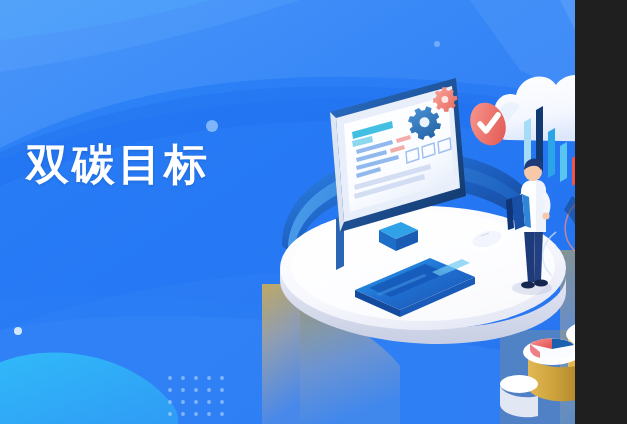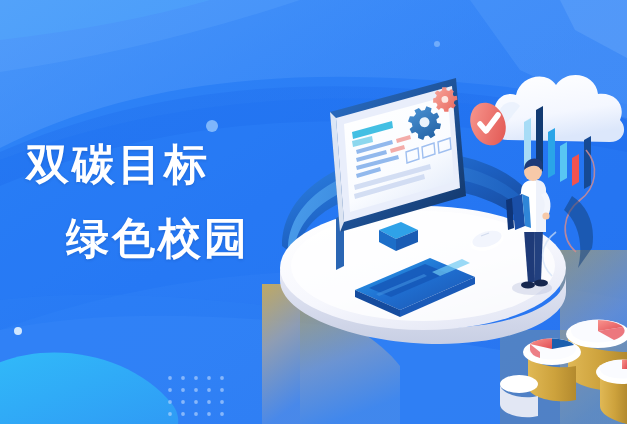--- a/index.html
+++ b/index.html
@@ -1,19 +1,19 @@
 <!DOCTYPE html>
 <html><head>
 <meta charset="utf-8">
 <style>
   html,body{margin:0;padding:0;background:#1f1f1f;}
   *{box-sizing:border-box;}
   #banner{
     position:relative;
-    width:627px;height:424px;
+    width:575px;height:424px;
     overflow:hidden;
     font-family:"Liberation Sans","DejaVu Sans",sans-serif;
     background:#7f1d1d;
   }
   .layer{position:absolute;inset:0;}
   .svg-full{position:absolute;left:0;top:0;width:627px;height:424px;display:block;}
 
   
   #headline{
     position:absolute;left:0;top:140px;width:300px;height:160px;
@@ -387,16 +387,15 @@
                  C 522 400, 500 394, 500 384 Z" fill="#e2e7f4"></path>
         <ellipse cx="519" cy="384" rx="19" ry="9" fill="#ffffff"></ellipse>
       </g>
 
       <path d="M572 196 C 588 206, 596 226, 592 248 L578 268 C 584 244, 578 222, 564 210 Z" fill="#14417e" opacity=".55"></path>
     </svg>
   </div>
 
   <div id="headline">
     <div class="title-line" id="title-line-1">双碳目标</div>
-    <div class="title-line" id="title-line-2">绿色校园</div>
   </div>
 
 </div>
 
 </body></html>

